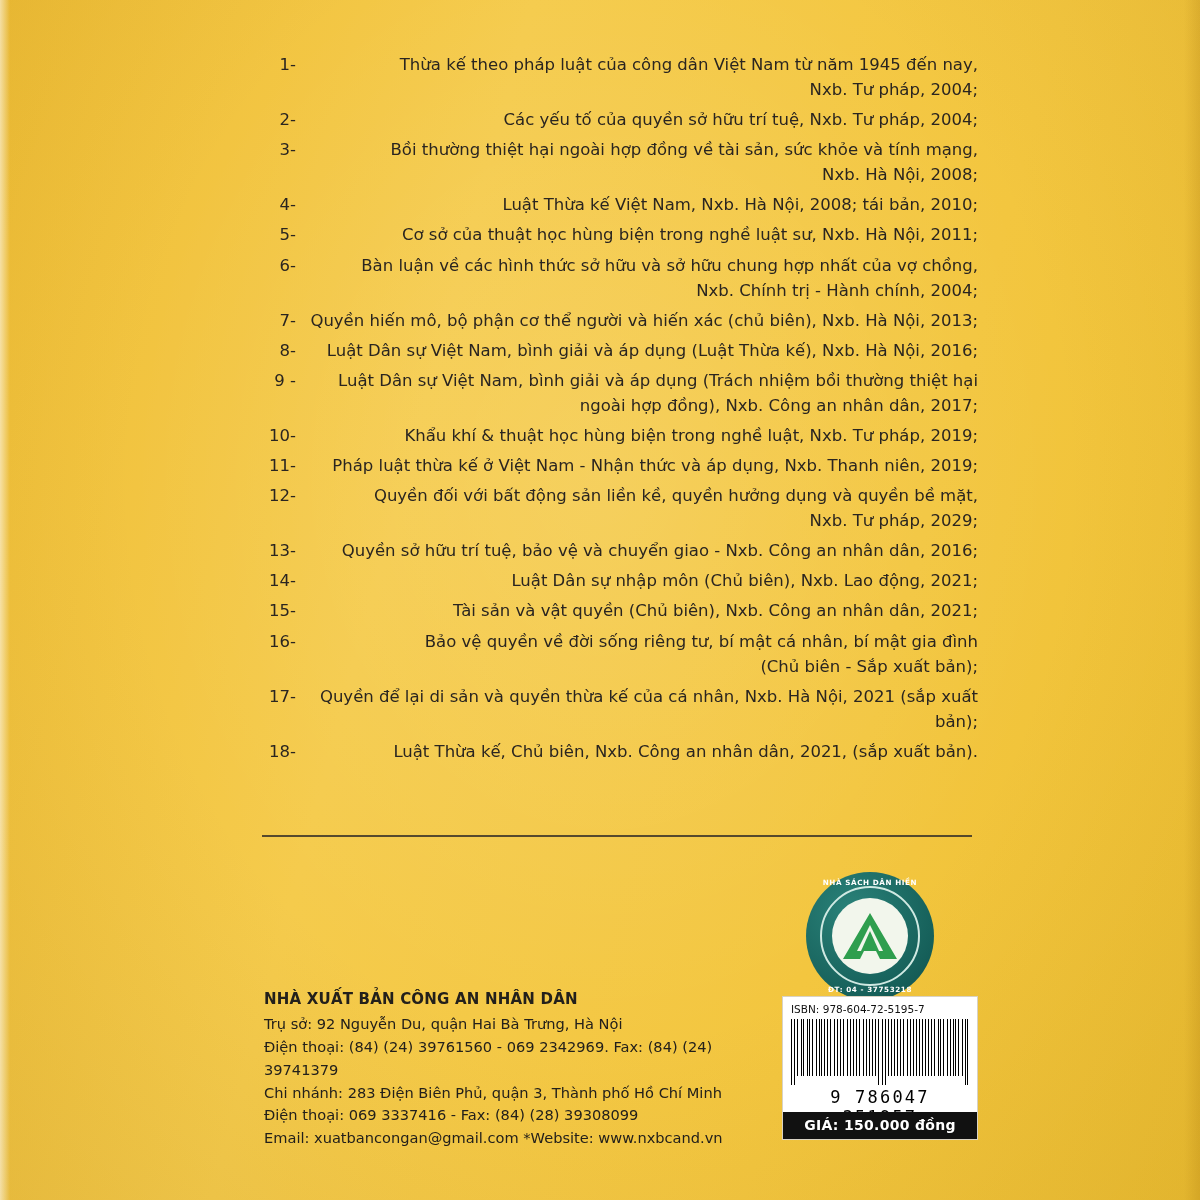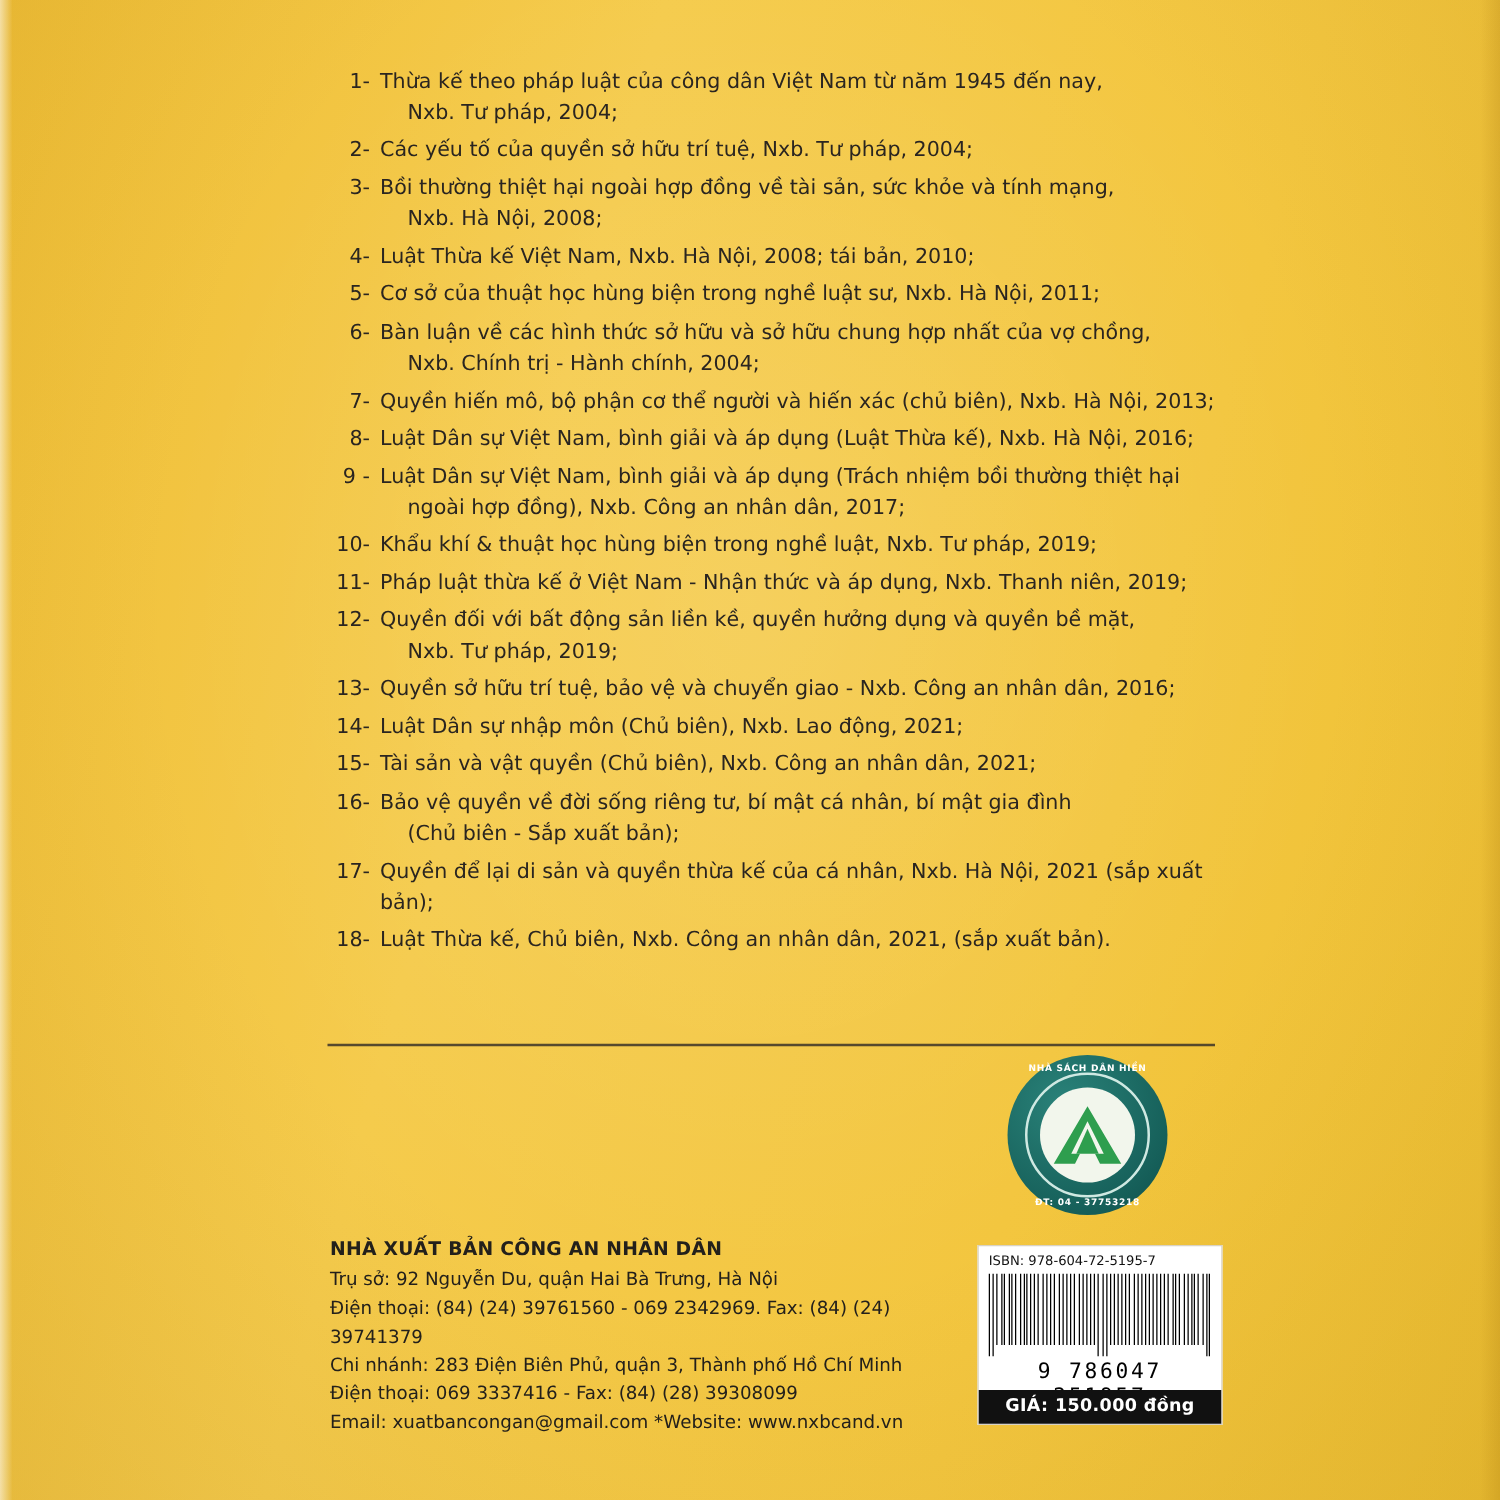--- a/index.html
+++ b/index.html
@@ -79,20 +79,21 @@
   }
   ol.book-list li .num {
     flex: 0 0 auto;
     width: 38px;
     text-align: right;
     padding-right: 8px;
     white-space: nowrap;
   }
   ol.book-list li .txt {
     flex: 1 1 auto;
+    text-align: right;
   }
   ol.book-list li .txt .cont {
     display: block;
     padding-left: 22px;
   }
 
   .divider {
     position: absolute;
     left: 262px;
     top: 835px;
@@ -116,21 +117,21 @@
     font-weight: bold;
     font-size: 15px;
     letter-spacing: 0.2px;
     margin-bottom: 2px;
   }
 
   
   .seal {
     position: absolute;
     left: 806px;
-    top: 844px;
+    top: 872px;
     width: 128px;
     height: 128px;
   }
   .seal .ring-outer {
     position: absolute;
     inset: 0;
     border-radius: 50%;
     background: #1d6b63;
     background: radial-gradient(circle at 35% 30%, #2a8279 0%, #16605a 70%, #0f4f4a 100%);
   }
@@ -294,21 +295,21 @@
       <li>
         <span class="num">11-</span>
         <span class="txt">
           <span>Pháp luật thừa kế ở Việt Nam - Nhận thức và áp dụng, Nxb. Thanh niên, 2019;</span>
         </span>
       </li>
       <li>
         <span class="num">12-</span>
         <span class="txt">
           <span>Quyền đối với bất động sản liền kề, quyền hưởng dụng và quyền bề mặt,</span>
-          <span class="cont">Nxb. Tư pháp, 2019;</span>
+          <span class="cont">Nxb. Tư pháp, 2029;</span>
         </span>
       </li>
       <li>
         <span class="num">13-</span>
         <span class="txt">
           <span>Quyền sở hữu trí tuệ, bảo vệ và chuyển giao - Nxb. Công an nhân dân, 2016;</span>
         </span>
       </li>
       <li>
         <span class="num">14-</span>

